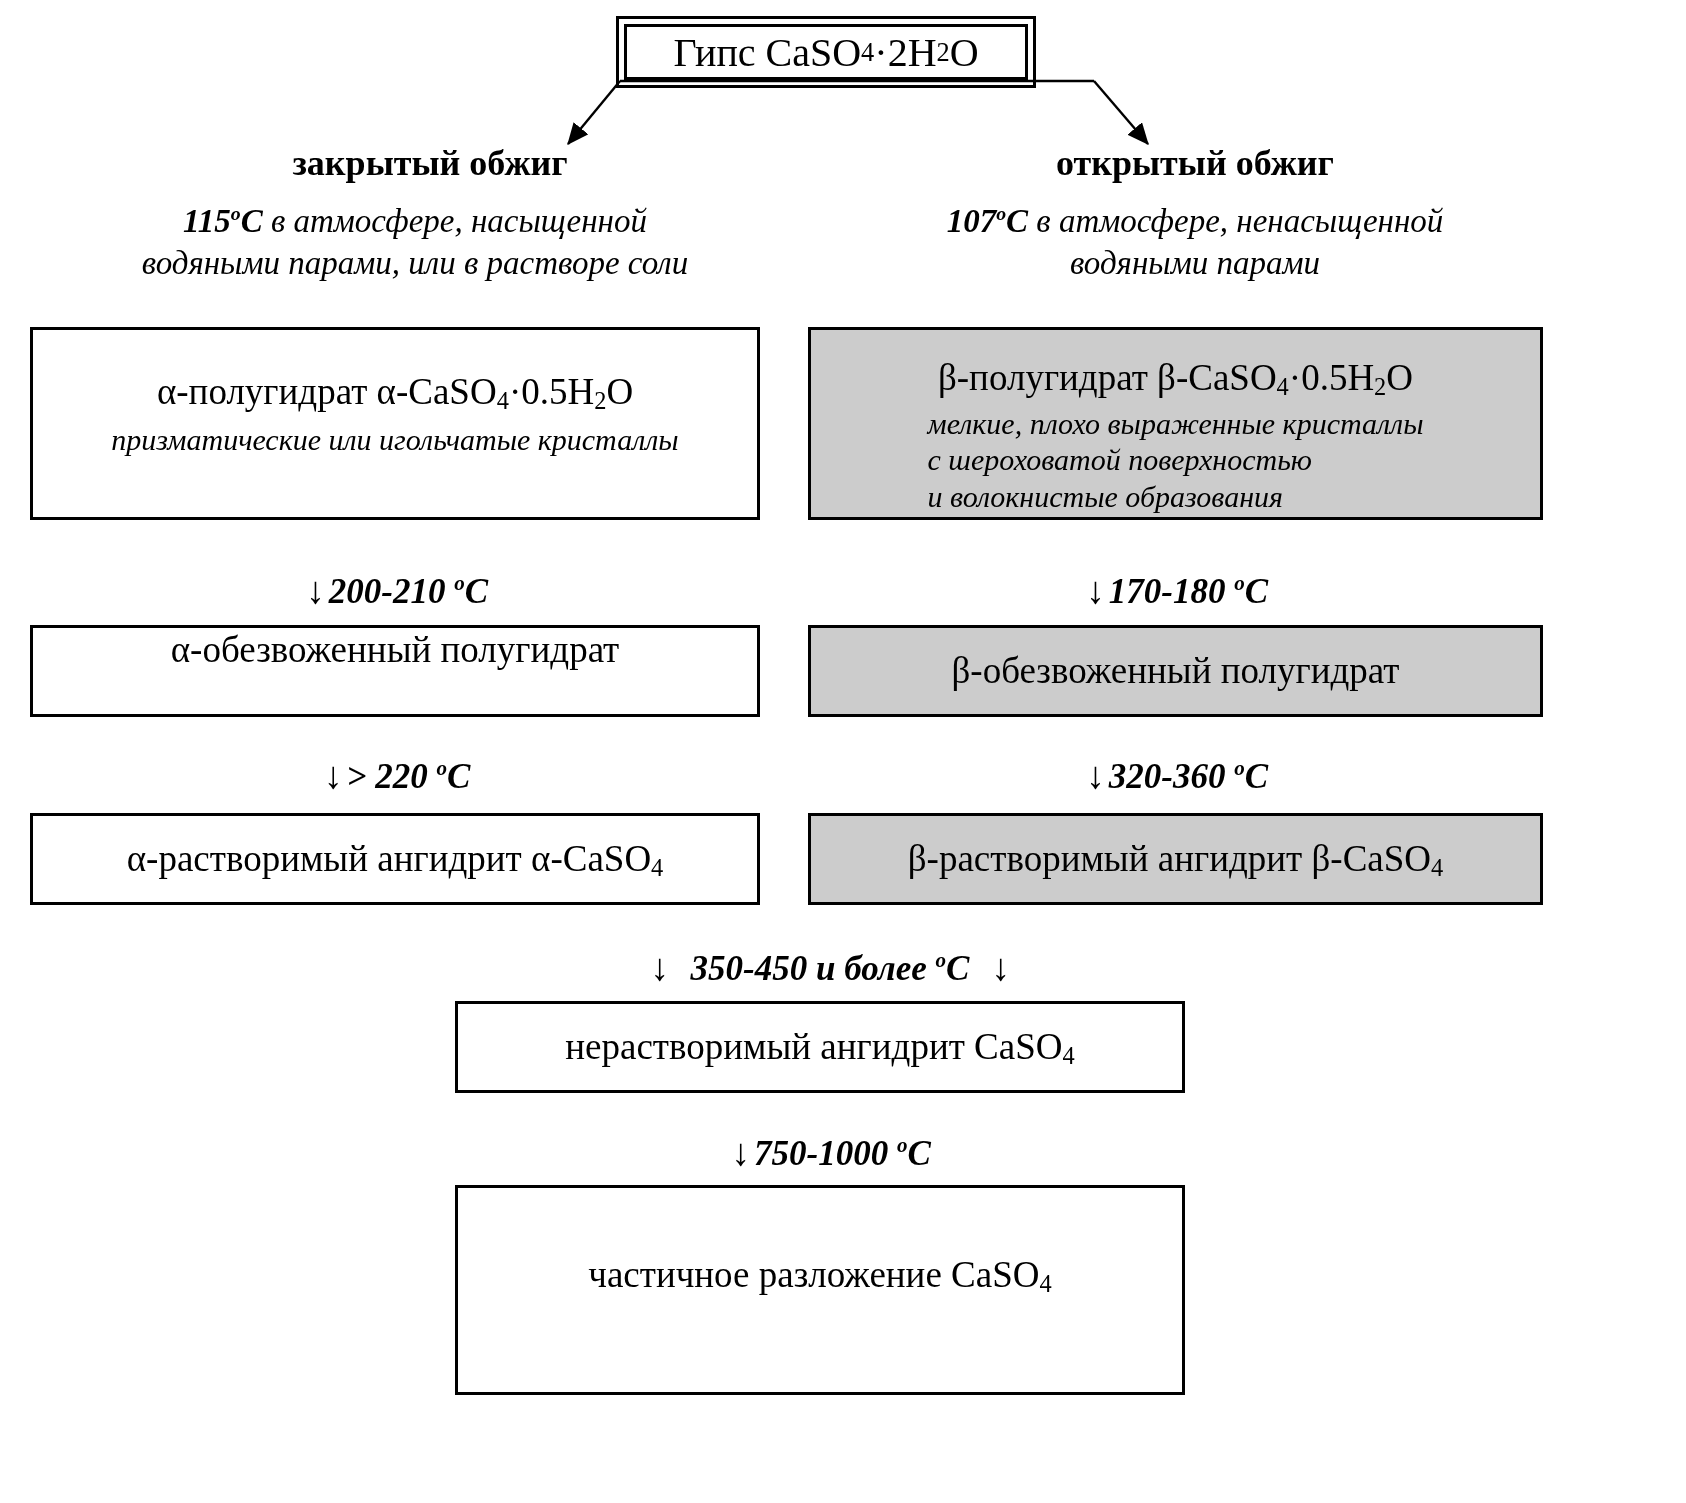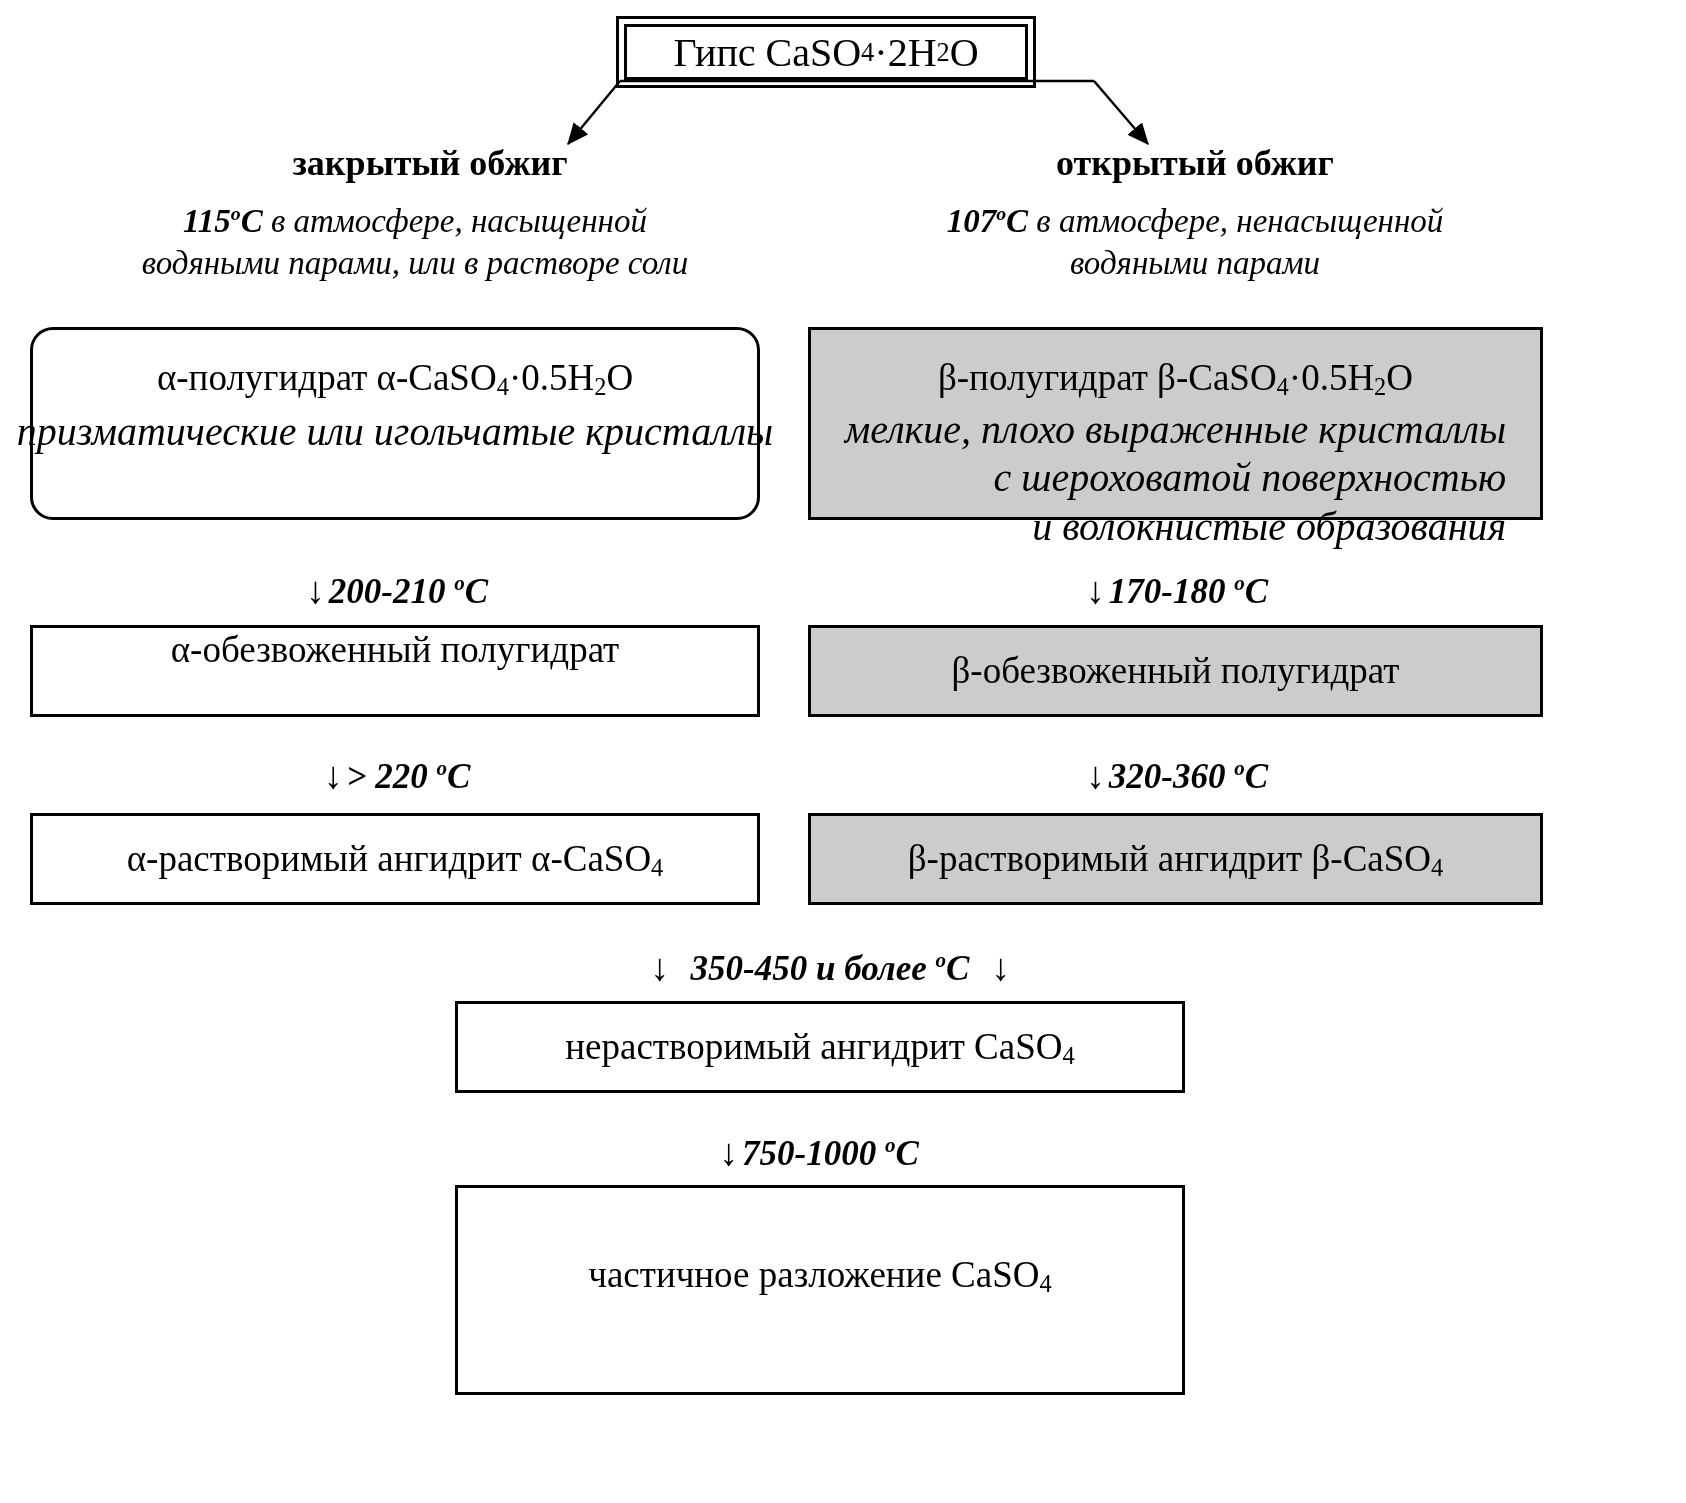--- a/index.html
+++ b/index.html
@@ -39,23 +39,23 @@
   }
 
   .box-title {
     font-size: 37px;
     line-height: 1.18;
     white-space: nowrap;
     letter-spacing: 0px;
   }
   .box-sub {
     font-style: italic;
-    font-size: 40px;
+    font-size: 30px;
     line-height: 1.22;
-    text-align: right;
+    text-align: left;
     white-space: nowrap;
   }
 
   
   .double-box {
     position: absolute;
     box-sizing: border-box;
     border: 3px solid #000000;
     background: #ffffff;
     padding: 5px;
@@ -173,21 +173,21 @@
   </div>
 
   <div class="mode-heading" style="left:945px; top:142px; width:500px;">открытый обжиг</div>
 
   <div class="cond-text" style="left:845px; top:200px; width:700px;">
     <b>107</b><b><sup class="deg">o</sup><span>C</span></b>
     <span>в атмосфере, ненасыщенной</span><br>
     <span>водяными парами</span>
   </div>
 
-  <div class="box" style="left:30px; top:327px; width:730px; height:193px; padding-top:26px;border-radius:23px;">
+  <div class="box" style="left:30px; top:327px; width:730px; height:193px; padding-top:40px;">
     <div class="box-title">
       <span>α-полугидрат α-CaSO</span><sub>4</sub><span>·0.5H</span><sub>2</sub><span>O</span>
     </div>
     <div class="box-sub" style="margin-top:8px;">призматические или игольчатые кристаллы</div>
   </div>
 
   <div class="box shaded" style="left:808px; top:327px; width:735px; height:193px; padding-top:26px;">
     <div class="box-title">
       <span>β-полугидрат β-CaSO</span><sub>4</sub><span>·0.5H</span><sub>2</sub><span>O</span>
     </div>
@@ -237,21 +237,21 @@
   <div class="step-label" style="left:460px; top:945px; width:740px;">
     <span class="arrow">↓</span>&nbsp;&nbsp;<span>350-450 и более</span> <sup class="deg">o</sup><span>C</span>&nbsp;&nbsp;<span class="arrow">↓</span>
   </div>
 
   <div class="box" style="left:455px; top:1001px; width:730px; height:92px; justify-content:center;">
     <div class="box-title">
       <span>нерастворимый ангидрит CaSO</span><sub>4</sub>
     </div>
   </div>
 
-  <div class="step-label" style="left:452px; top:1130px; width:730px;">
+  <div class="step-label" style="left:464px; top:1130px; width:730px;">
     <span class="arrow">↓</span><span>750-1000</span> <sup class="deg">o</sup><span>C</span>
   </div>
 
   <div class="box" style="left:455px; top:1185px; width:730px; height:210px; justify-content:center;font-family:Liberation Serif, serif;">
     <div class="box-title" style="margin-bottom:30px;">
       <span>частичное разложение CaSO</span><sub>4</sub>
     </div>
   </div>
 
 </div>

